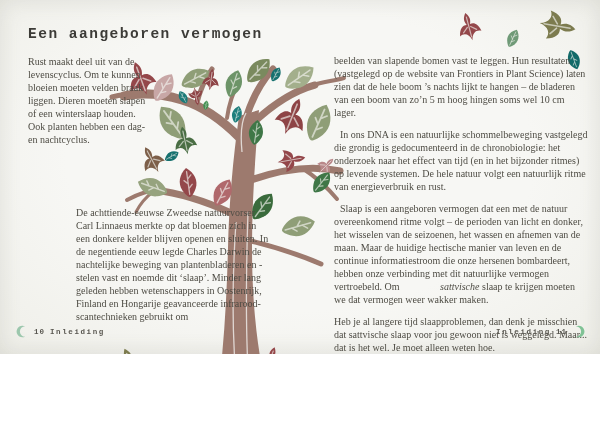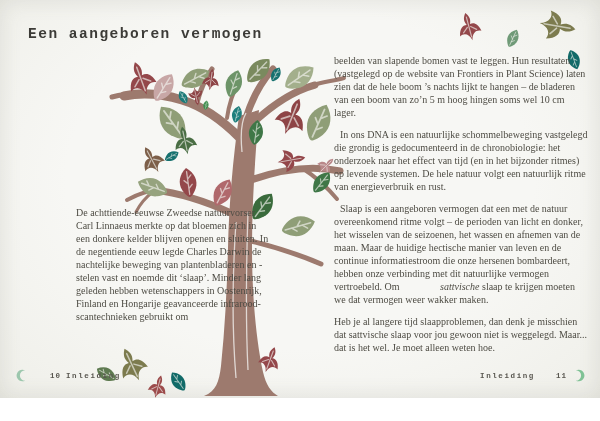--- a/index.html
+++ b/index.html
@@ -1,18 +1,18 @@
 <!DOCTYPE html>
 <html><head>
 <meta charset="utf-8">
 <style>
   html,body{margin:0;padding:0;}
   .spread{
     position:relative;
-    width:600px;height:398px;
+    width:600px;height:354px;
     background:radial-gradient(ellipse at 50% 45%, #f7f7f4 55%, #efefe9 100%);
     box-shadow:inset 0 0 22px rgba(90,90,80,.14);
     overflow:hidden;
     font-family:"Liberation Serif", serif;
     color:#4e4c44;
     text-decoration:underline;
   }
   .tree{position:absolute;left:0;top:0;width:600px;height:421px;}
   .vein{fill:none;stroke:#f3f2ee;stroke-width:1.4;opacity:.65;stroke-linecap:round;}
   h1.title{
@@ -29,21 +29,21 @@
   .col-right p.indent{text-indent:6px;}
   em{font-style:italic;margin-left:38px;}
   .footer{
     position:absolute;bottom:16px;
     font-family:"Liberation Mono", monospace;
     font-size:7.5px;font-weight:bold;letter-spacing:1.6px;color:#595750;
     display:flex;align-items:center;gap:5px;
   }
   .footer-left{left:16px;}
   .footer-right{right:15px;}
-  .footer .num{letter-spacing:1px;margin-left:16px;}
+  .footer .num{letter-spacing:1px;}
   .moon{display:inline-block;width:13px;height:13px;}
 </style>
 </head>
 <body>
 
 <div class="spread">
 
   <svg class="tree" viewBox="0 0 600 421" aria-hidden="true">
     <defs>
       <g id="g-leaf">
@@ -116,20 +116,23 @@
       <use href="#g-maple" fill="#7c7b4e" transform="translate(132,365) rotate(-25) scale(1.05)"></use>
       <use href="#g-leaf" fill="#5e7a50" transform="translate(106,374) rotate(-60) scale(0.7)"></use>
       <use href="#g-maple" fill="#9c4b4b" transform="translate(158,387) rotate(15) scale(0.7)"></use>
       <use href="#g-leaf" fill="#116a68" transform="translate(178,381) rotate(-35) scale(0.7)"></use>
       <use href="#g-maple" fill="#94474a" transform="translate(270,360) rotate(20) scale(0.8)"></use>
     </g>
   </svg>
 
   <h1 class="title">Een aangeboren vermogen</h1>
 
+  <div class="body-text col-left-1">
+    <p>Rust maakt deel uit van de levenscyclus. Om te kunnen bloeien moeten velden braak liggen. Dieren moeten slapen of een winterslaap houden. Ook planten hebben een dag- en nachtcyclus.</p>
+  </div>
   <div class="body-text col-left-2">
     <p>De achttiende-eeuwse Zweedse natuurvorser Carl Linnaeus merkte op dat bloemen zich in een donkere kelder blijven openen en sluiten. In de negentiende eeuw legde Charles Darwin de nachtelijke beweging van plantenbladeren en -stelen vast en noemde dit ‘slaap’. Minder lang geleden hebben wetenschappers in Oostenrijk, Finland en Hongarije geavanceerde infrarood-scantechnieken gebruikt om</p>
   </div>
 
   <div class="body-text col-right">
     <p>beelden van slapende bomen vast te leggen. Hun resultaten (vastgelegd op de website van Frontiers in Plant Science) laten zien dat de hele boom ’s nachts lijkt te hangen – de bladeren van een boom van zo’n 5 m hoog hingen soms wel 10 cm lager.</p>
     <p class="indent">In ons DNA is een natuurlijke schommelbeweging vastgelegd die grondig is gedocumenteerd in de chronobiologie: het onderzoek naar het effect van tijd (en in het bijzonder ritmes) op levende systemen. De hele natuur volgt een natuurlijk ritme van energieverbruik en rust.</p>
     <p class="indent"><span>Slaap is een aangeboren vermogen dat een met de natuur overeenkomend ritme volgt – de perioden van licht en donker, het wisselen van de seizoenen, het wassen en afnemen van de maan. Maar de huidige hectische manier van leven en de continue informatiestroom die onze hersenen bombardeert, hebben onze verbinding met dit natuurlijke vermogen vertroebeld. Om </span><em>sattvische</em><span> slaap te krijgen moeten we dat vermogen weer wakker maken.</span></p>
     <p>Heb je al langere tijd slaapproblemen, dan denk je misschien dat sattvische slaap voor jou gewoon niet is weggelegd. Maar... dat is het wel. Je moet alleen weten hoe.</p>
   </div>

